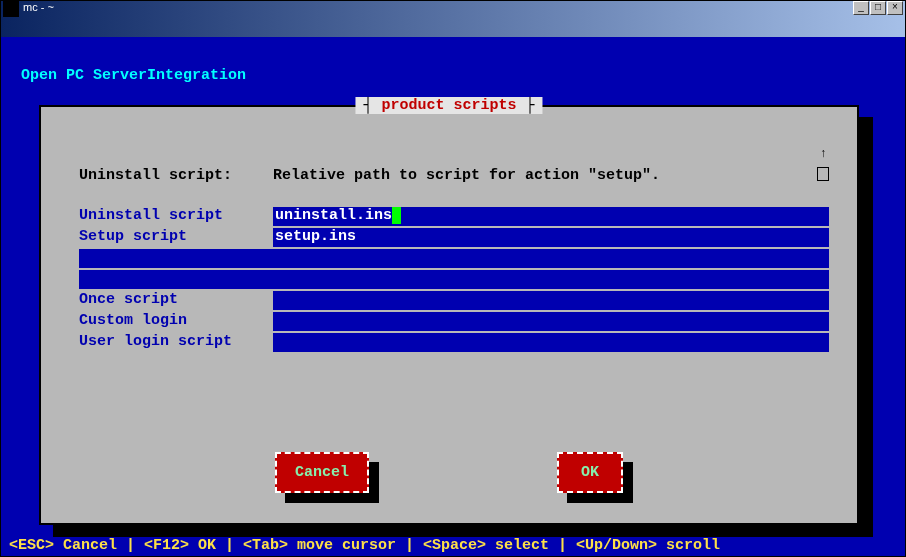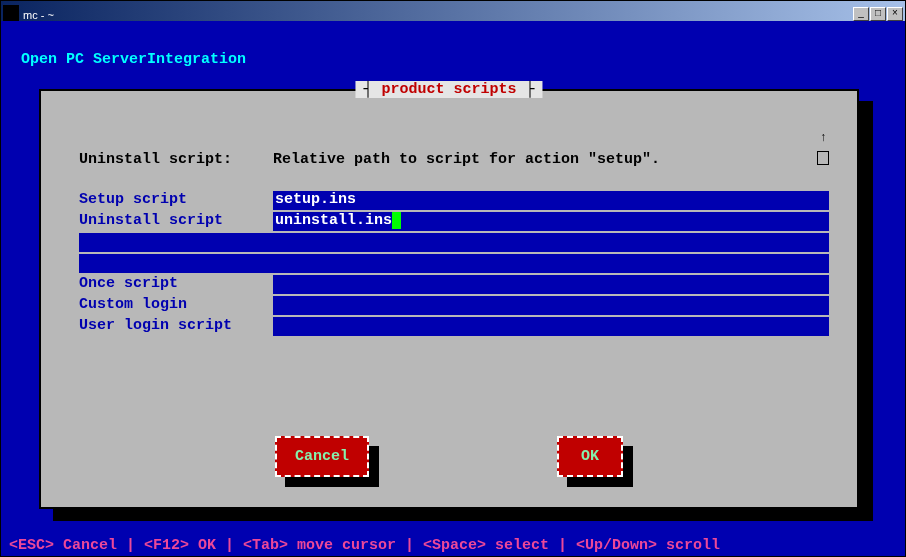--- a/index.html
+++ b/index.html
@@ -14,24 +14,24 @@
 }
 .window {
   width: 906px;
   height: 557px;
   background: #c0c0c0;
   border: 1px solid #000;
   display: flex;
   flex-direction: column;
 }
 .titlebar {
-  height: 20px;
+  height: 36px;
   background: linear-gradient(to right, #0a2460, #a6c0e8);
   display: flex;
-  align-items: flex-end;
+  align-items: flex-start;
   padding: 0 2px;
   color: #fff;
   font-family: Tahoma, sans-serif;
   font-size: 11px;
   font-weight: normal;
 }
 .titlebar .icon {
   width: 16px; height: 16px; margin-right: 4px;
   background: #000;
   display: inline-block;
@@ -177,21 +177,21 @@
   min-width: 70px;
   text-align: right;
   cursor: pointer;
 }
 .btn.ok { min-width: 50px; padding: 10px 22px; }
 .statusbar {
   position: absolute;
   bottom: 2px;
   left: 8px;
   right: 8px;
-  color: #ec4899;
+  color: #fde047;
 }
 </style>
 </head>
 <body>
 
 <div class="window">
   <div class="titlebar">
     <span class="icon"></span>
     <span class="title">mc - ~</span>
     <div class="winbtns">
@@ -208,26 +208,26 @@
     <div class="dialog">
       <div class="dialog-title">product scripts</div>
 
       <div class="arrow-up">↑</div>
       <div class="desc-label">Uninstall script:</div>
       <div class="desc-text">Relative path to script for action "setup".</div>
       <div class="checkbox"></div>
 
       <div class="fields" id="fields">
           <div class="field-row">
+            <div class="field-label">Uninstall script</div>
+            <div class="field-input">uninstall.ins<span class="cursor"></span></div>
+          </div>
+          <div class="field-row">
             <div class="field-label">Setup script</div>
             <div class="field-input">setup.ins</div>
-          </div>
-          <div class="field-row">
-            <div class="field-label">Uninstall script</div>
-            <div class="field-input">uninstall.ins<span class="cursor"></span></div>
           </div>
           <div class="field-row">
             <div class="field-input"></div>
           </div>
           <div class="field-row">
             <div class="field-input"></div>
           </div>
           <div class="field-row">
             <div class="field-label">Once script</div>
             <div class="field-input"></div>

